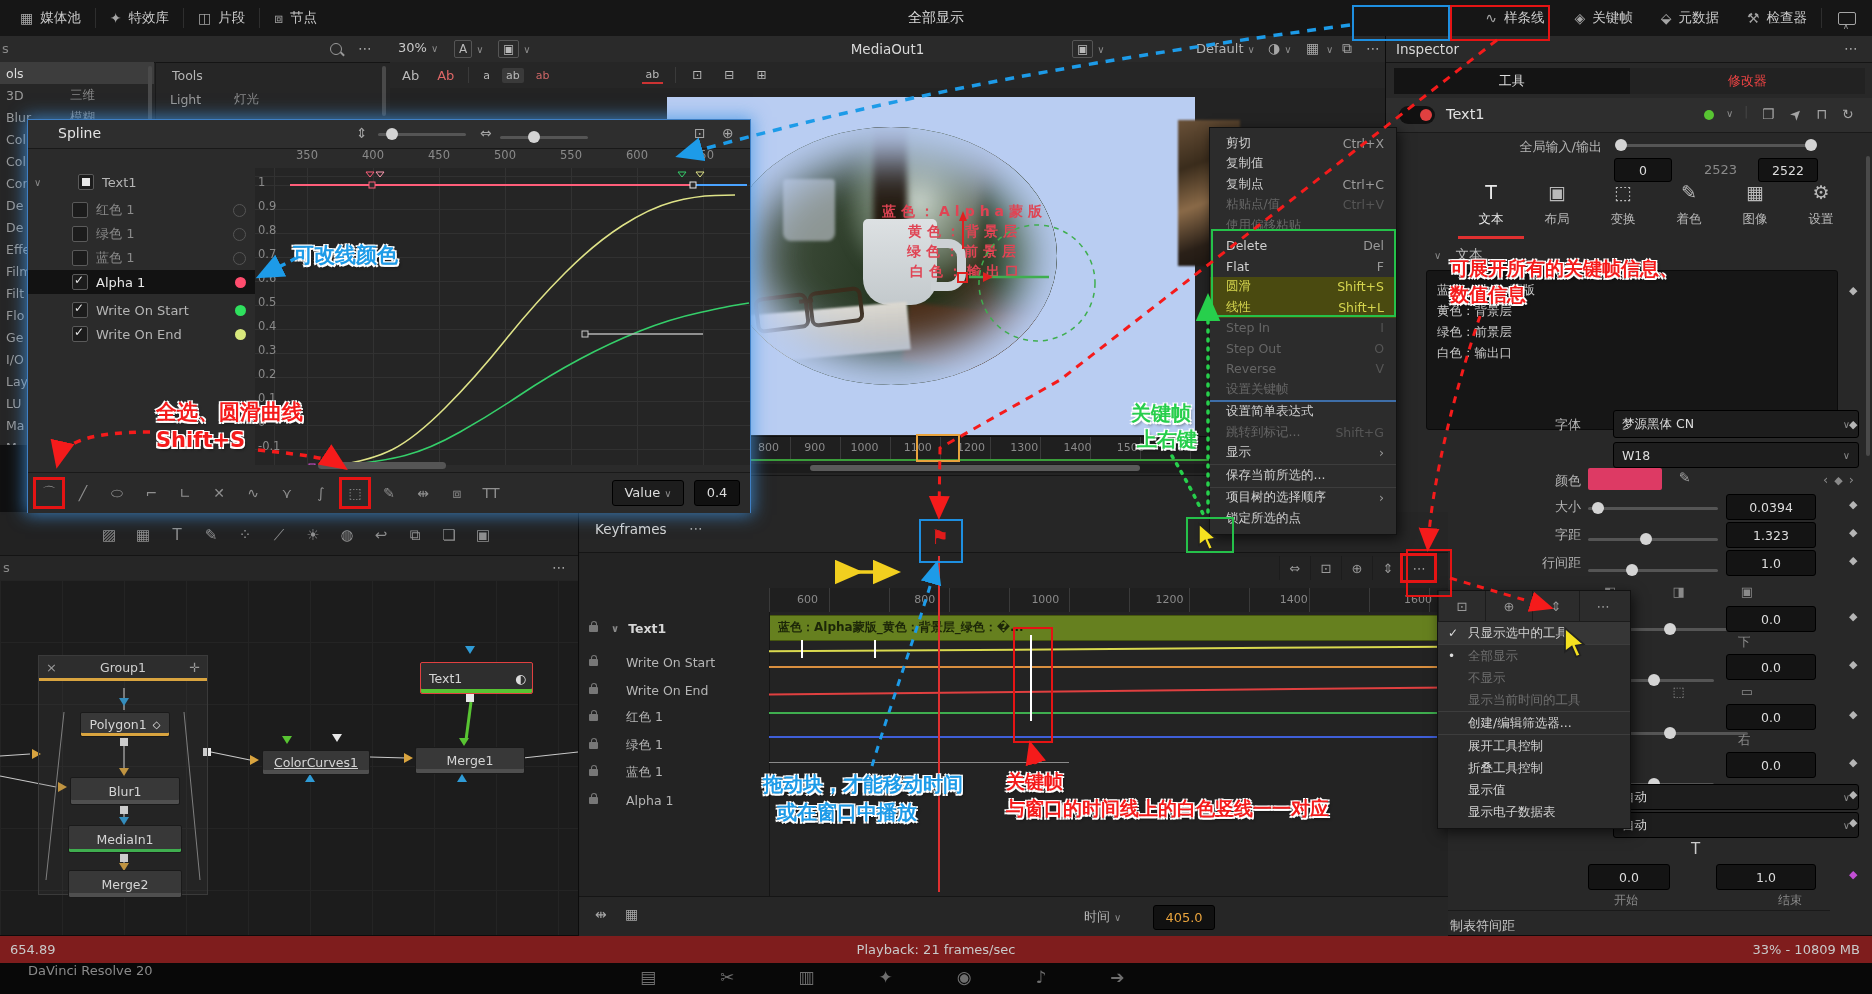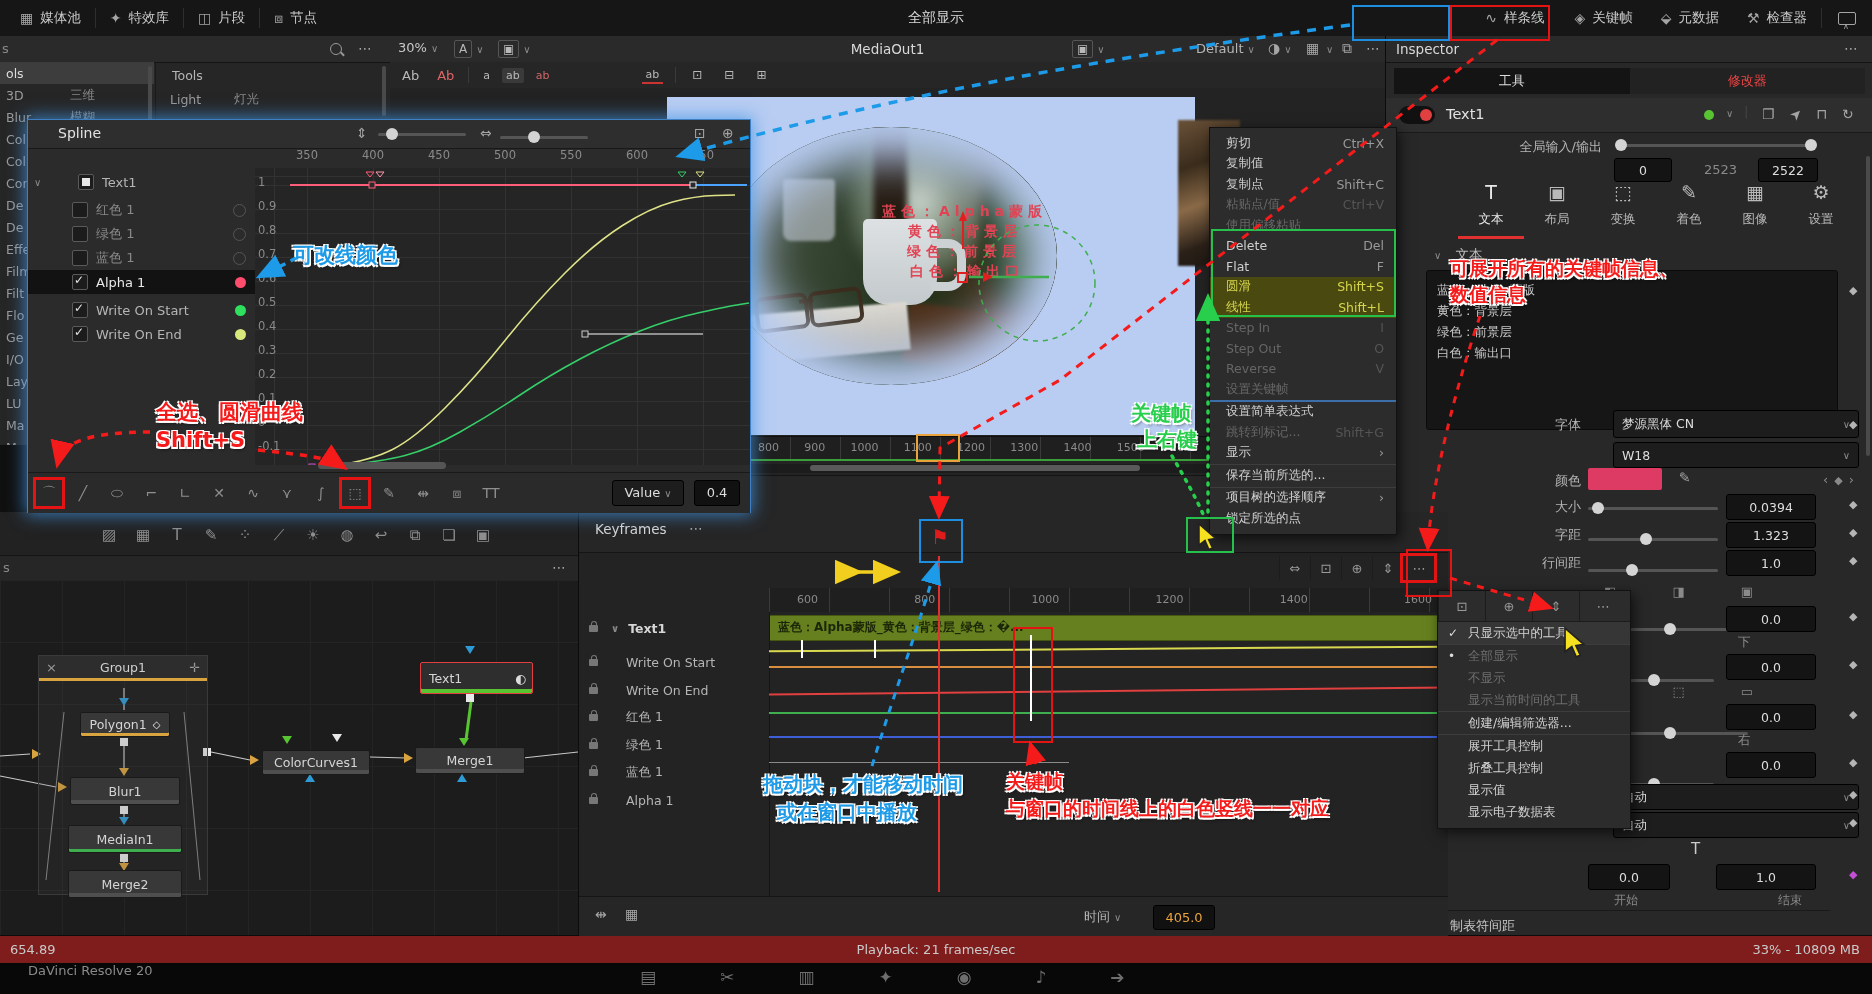--- a/index.html
+++ b/index.html
@@ -582,21 +582,21 @@
       </div>
       <div class="node" style="left:70px;top:197px;width:108px;height:26px;">
           <span>Blur1</span>
         </div>
       <div class="node" style="left:68px;top:245px;width:112px;height:26px;box-shadow:inset 0 -3px 0 #3fae4f;">
           <span>MediaIn1</span>
         </div>
       <div class="node" style="left:68px;top:290px;width:112px;height:26px;">
           <span>Merge2</span>
         </div>
-      <div class="node" style="left:262px;top:170px;width:106px;height:23px;">
+      <div class="node" style="left:262px;top:170px;width:106px;height:23px;text-decoration:underline;">
           <span>ColorCurves1</span>
         </div>
       <div class="node" style="left:420px;top:82px;width:103px;height:30px;border:1.5px solid #e04040;background:#2e2e2e;box-shadow:inset 0 -4px 0 #58c432;justify-content:flex-start;padding-left:8px;">
         <span>Text1</span>
           <span style="margin-left:auto;margin-right:6px;color:#ddd;">◐</span>
       </div>
       <div class="node" style="left:415px;top:167px;width:108px;height:25px;">
           <span>Merge1</span>
         </div>
     </div>
@@ -818,21 +818,21 @@
         <span class="sc">Ctrl+X</span>
       </div>
 
       <div class="cm-item">
         <span>复制值</span>
         <span class="sc"></span>
       </div>
 
       <div class="cm-item">
         <span>复制点</span>
-        <span class="sc">Shift+C</span>
+        <span class="sc">Ctrl+C</span>
       </div>
 
       <div class="cm-item dis">
         <span>粘贴点/值</span>
         <span class="sc">Ctrl+V</span>
       </div>
 
       <div class="cm-item dis">
         <span>使用偏移粘贴</span>
         <span class="sc"></span>

